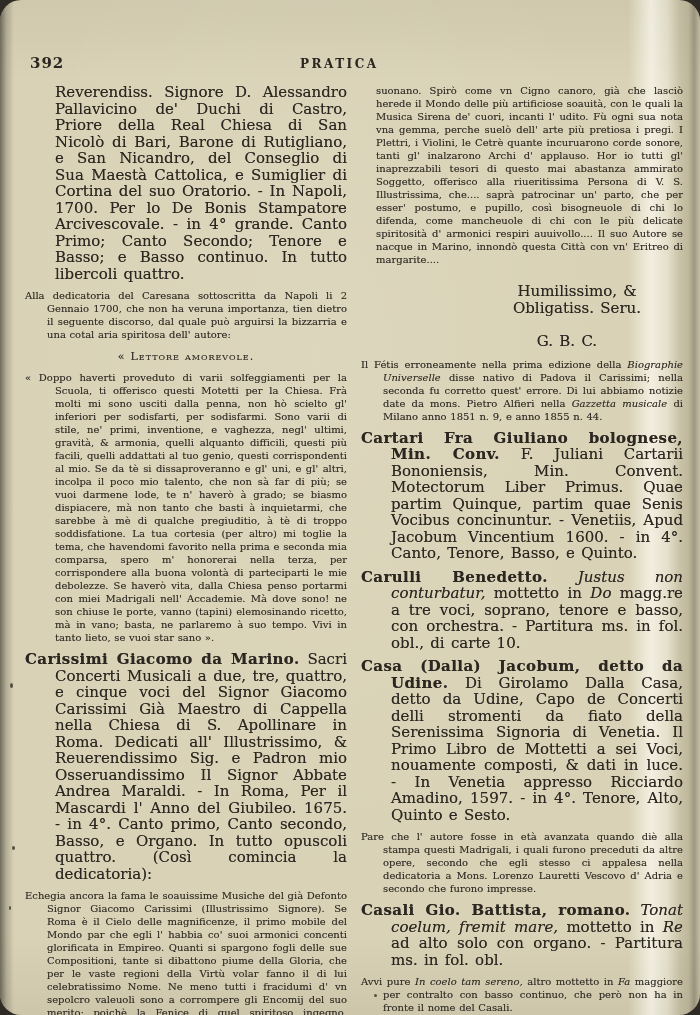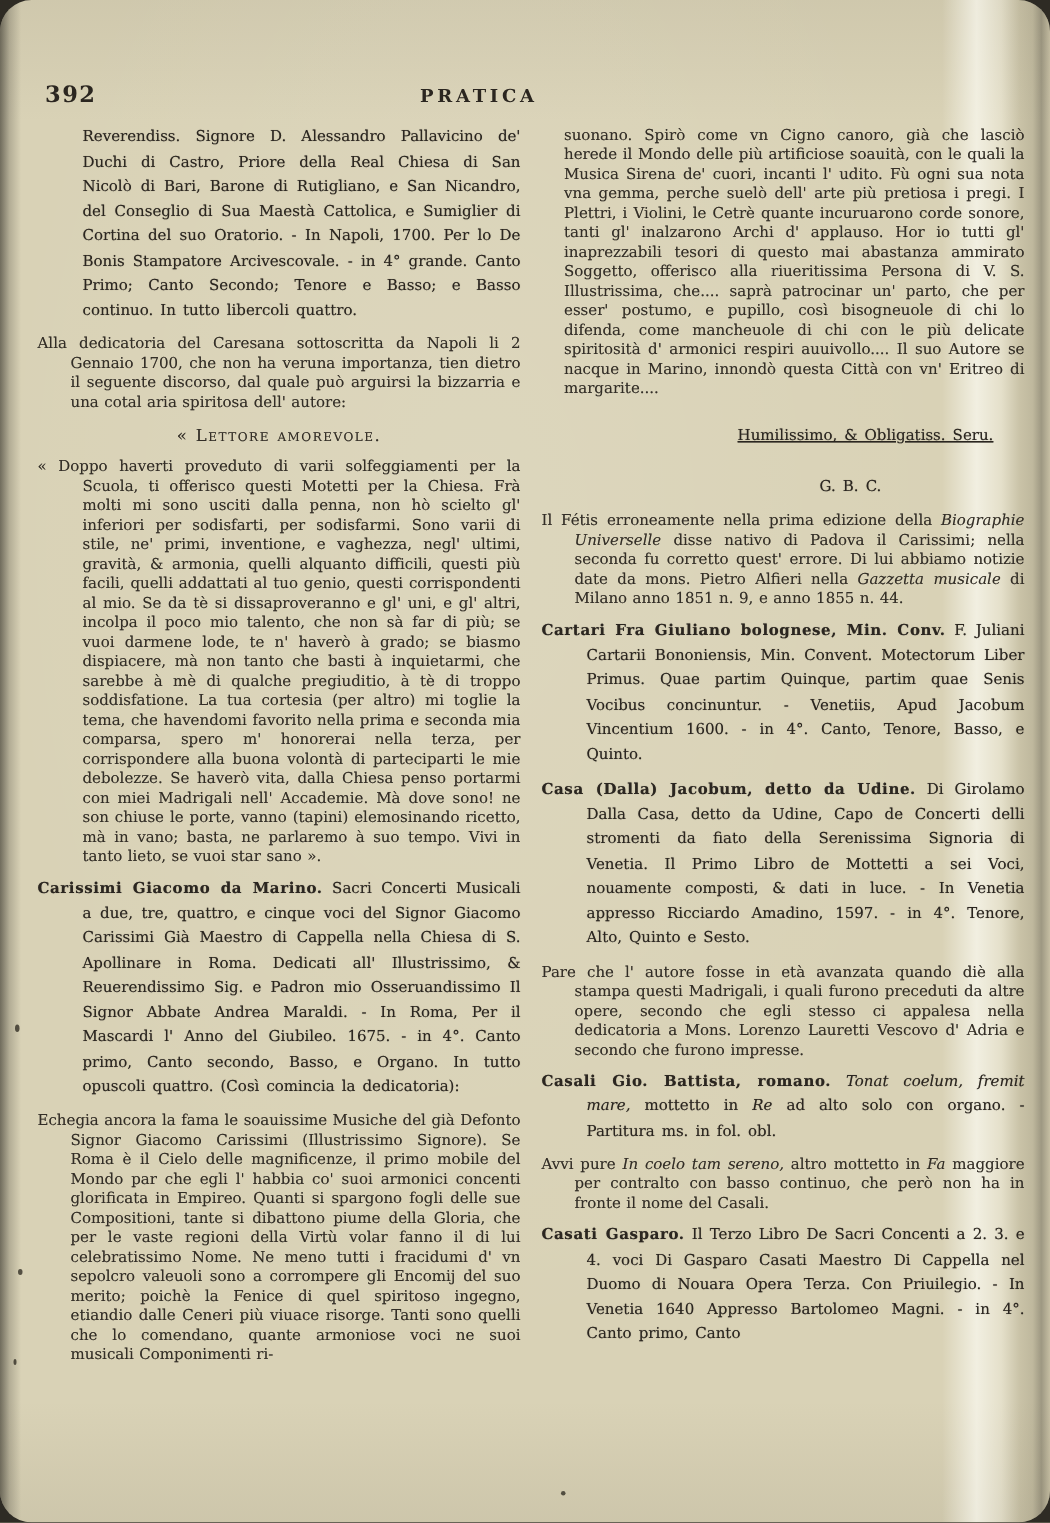--- a/index.html
+++ b/index.html
@@ -30,42 +30,42 @@
       rgba(130,124,100,0.30) 84%,
       rgba(62,58,46,0.38) 92%,
       rgba(168,160,134,0.40) 100%);
   }
   .header{position:absolute;top:54px;left:0;width:100%;height:20px;}
   .pagenum{
     position:absolute;left:30px;top:0;
     font-size:15px;font-weight:bold;letter-spacing:1px;
   }
   .running{
-    position:absolute;left:280px;top:3px;
+    position:absolute;left:300px;top:3px;
     font-size:12px;font-weight:bold;letter-spacing:2.5px;
   }
   .columns{
     position:absolute;top:84px;left:25px;width:658px;
     display:flex;gap:14px;
   }
   .col{width:322px;}
   p{margin:0 0 7px 0;text-align:justify;}
-  .body{font-size:10px;line-height:16.5px;word-spacing:1.5px;
+  .body{font-size:15px;line-height:16.5px;word-spacing:1.5px;
         text-shadow:0 0 0.5px rgba(43,38,32,0.55);}
   .small{font-size:10px;line-height:13px;word-spacing:0.5px;
          color:#332e27;text-shadow:0 0 0.4px rgba(43,38,32,0.45);}
   .cont{padding-left:30px;}
   .entry{padding-left:30px;text-indent:-30px;margin-top:0;}
   .entry b{letter-spacing:0.4px;}
   .note{padding-left:22px;text-indent:-22px;}
   .quote{padding-left:30px;text-indent:-30px;}
   .lettore{text-align:center;font-variant:small-caps;letter-spacing:1px;
            font-size:11px;margin:9px 0 8px 0;}
   .sig{text-align:left;padding-left:18px;margin:0;}
-  .sig2{text-align:center;padding-left:110px;margin:17px;text-decoration:underline;}
+  .sig2{text-align:center;padding-left:110px;margin:17px;}
   .sig3{text-align:center;padding-left:90px;margin:0 0 8px 0;}
   .speck{position:absolute;background:rgba(40,36,28,0.75);border-radius:50%;}
   .s1{left:10px;top:683px;width:3px;height:5px;}
   .s2{left:12px;top:846px;width:3px;height:4px;}
   .s3{left:9px;top:906px;width:2px;height:4px;}
   .s4{left:374px;top:994px;width:3px;height:3px;}
   i{font-style:italic;}
 </style>
 </head>
 <body>
@@ -93,20 +93,21 @@
       <p class="body entry"><b>Carissimi Giacomo da Marino.</b><span> Sacri Concerti Musicali a due, tre, quattro, e cinque voci del Signor Giacomo Carissimi Già Maestro di Cappella nella Chiesa di S. Apollinare in Roma. Dedicati all' Illustrissimo, &amp; Reuerendissimo Sig. e Padron mio Osseruandissimo Il Signor Abbate Andrea Maraldi. - In Roma, Per il Mascardi l' Anno del Giubileo. 1675. - in 4°. Canto primo, Canto secondo, Basso, e Organo. In tutto opuscoli quattro. (Così comincia la dedicatoria):</span></p>
       <p class="small note">Echegia ancora la fama le soauissime Musiche del già Defonto Signor Giacomo Carissimi (Illustrissimo Signore). Se Roma è il Cielo delle magnificenze, il primo mobile del Mondo par che egli l' habbia co' suoi armonici concenti glorificata in Empireo. Quanti si spargono fogli delle sue Compositioni, tante si dibattono piume della Gloria, che per le vaste regioni della Virtù volar fanno il di lui celebratissimo Nome. Ne meno tutti i fracidumi d' vn sepolcro valeuoli sono a corrompere gli Encomij del suo merito; poichè la Fenice di quel spiritoso ingegno, etiandio dalle Ceneri più viuace risorge. Tanti sono quelli che lo comendano, quante armoniose voci ne suoi musicali Componimenti ri-</p>
     </div>
 
     <div class="col">
       <p class="small" style="padding-left:15px;">suonano. Spirò come vn Cigno canoro, già che lasciò herede il Mondo delle più artificiose soauità, con le quali la Musica Sirena de' cuori, incanti l' udito. Fù ogni sua nota vna gemma, perche suelò dell' arte più pretiosa i pregi. I Plettri, i Violini, le Cetrè quante incuruarono corde sonore, tanti gl' inalzarono Archi d' applauso. Hor io tutti gl' inaprezzabili tesori di questo mai abastanza ammirato Soggetto, offerisco alla riueritissima Persona di V. S. Illustrissima, che.... saprà patrocinar un' parto, che per esser' postumo, e pupillo, così bisogneuole di chi lo difenda, come mancheuole di chi con le più delicate spiritosità d' armonici respiri auuivollo.... Il suo Autore se nacque in Marino, innondò questa Città con vn' Eritreo di margarite....</p>
       <p class="body sig2">Humilissimo, &amp; Obligatiss. Seru.</p>
       <p class="body sig3">G. B. C.</p>
       <p class="small note"><span>Il Fétis erroneamente nella prima edizione della </span><i>Biographie Universelle</i><span> disse nativo di Padova il Carissimi; nella seconda fu corretto quest' errore. Di lui abbiamo notizie date da mons. Pietro Alfieri nella </span><i>Gazzetta musicale</i><span> di Milano anno 1851 n. 9, e anno 1855 n. 44.</span></p>
       <p class="body entry"><b>Cartari Fra Giuliano bolognese, Min. Conv.</b><span> F. Juliani Cartarii Bononiensis, Min. Convent. Motectorum Liber Primus. Quae partim Quinque, partim quae Senis Vocibus concinuntur. - Venetiis, Apud Jacobum Vincentium 1600. - in 4°. Canto, Tenore, Basso, e Quinto.</span></p>
+      <p class="body entry"><b>Carulli Benedetto.</b><i> Justus non conturbatur,</i><span> mottetto in </span><i>Do</i><span> magg.re a tre voci, soprano, tenore e basso, con orchestra. - Partitura ms. in fol. obl., di carte 10.</span></p>
       <p class="body entry"><b>Casa (Dalla) Jacobum, detto da Udine.</b><span> Di Girolamo Dalla Casa, detto da Udine, Capo de Concerti delli stromenti da fiato della Serenissima Signoria di Venetia. Il Primo Libro de Mottetti a sei Voci, nouamente composti, &amp; dati in luce. - In Venetia appresso Ricciardo Amadino, 1597. - in 4°. Tenore, Alto, Quinto e Sesto.</span></p>
       <p class="small note">Pare che l' autore fosse in età avanzata quando diè alla stampa questi Madrigali, i quali furono preceduti da altre opere, secondo che egli stesso ci appalesa nella dedicatoria a Mons. Lorenzo Lauretti Vescovo d' Adria e secondo che furono impresse.</p>
       <p class="body entry"><b>Casali Gio. Battista, romano.</b><i> Tonat coelum, fremit mare,</i><span> mottetto in </span><i>Re</i><span> ad alto solo con organo. - Partitura ms. in fol. obl.</span></p>
       <p class="small note"><span>Avvi pure </span><i>In coelo tam sereno,</i><span> altro mottetto in </span><i>Fa</i><span> maggiore per contralto con basso continuo, che però non ha in fronte il nome del Casali.</span></p>
       <p class="body entry"><b>Casati Gasparo.</b><span> Il Terzo Libro De Sacri Concenti a 2. 3. e 4. voci Di Gasparo Casati Maestro Di Cappella nel Duomo di Nouara Opera Terza. Con Priuilegio. - In Venetia 1640 Appresso Bartolomeo Magni. - in 4°. Canto primo, Canto</span></p>
     </div>
 
   </div>
 </div>
 

